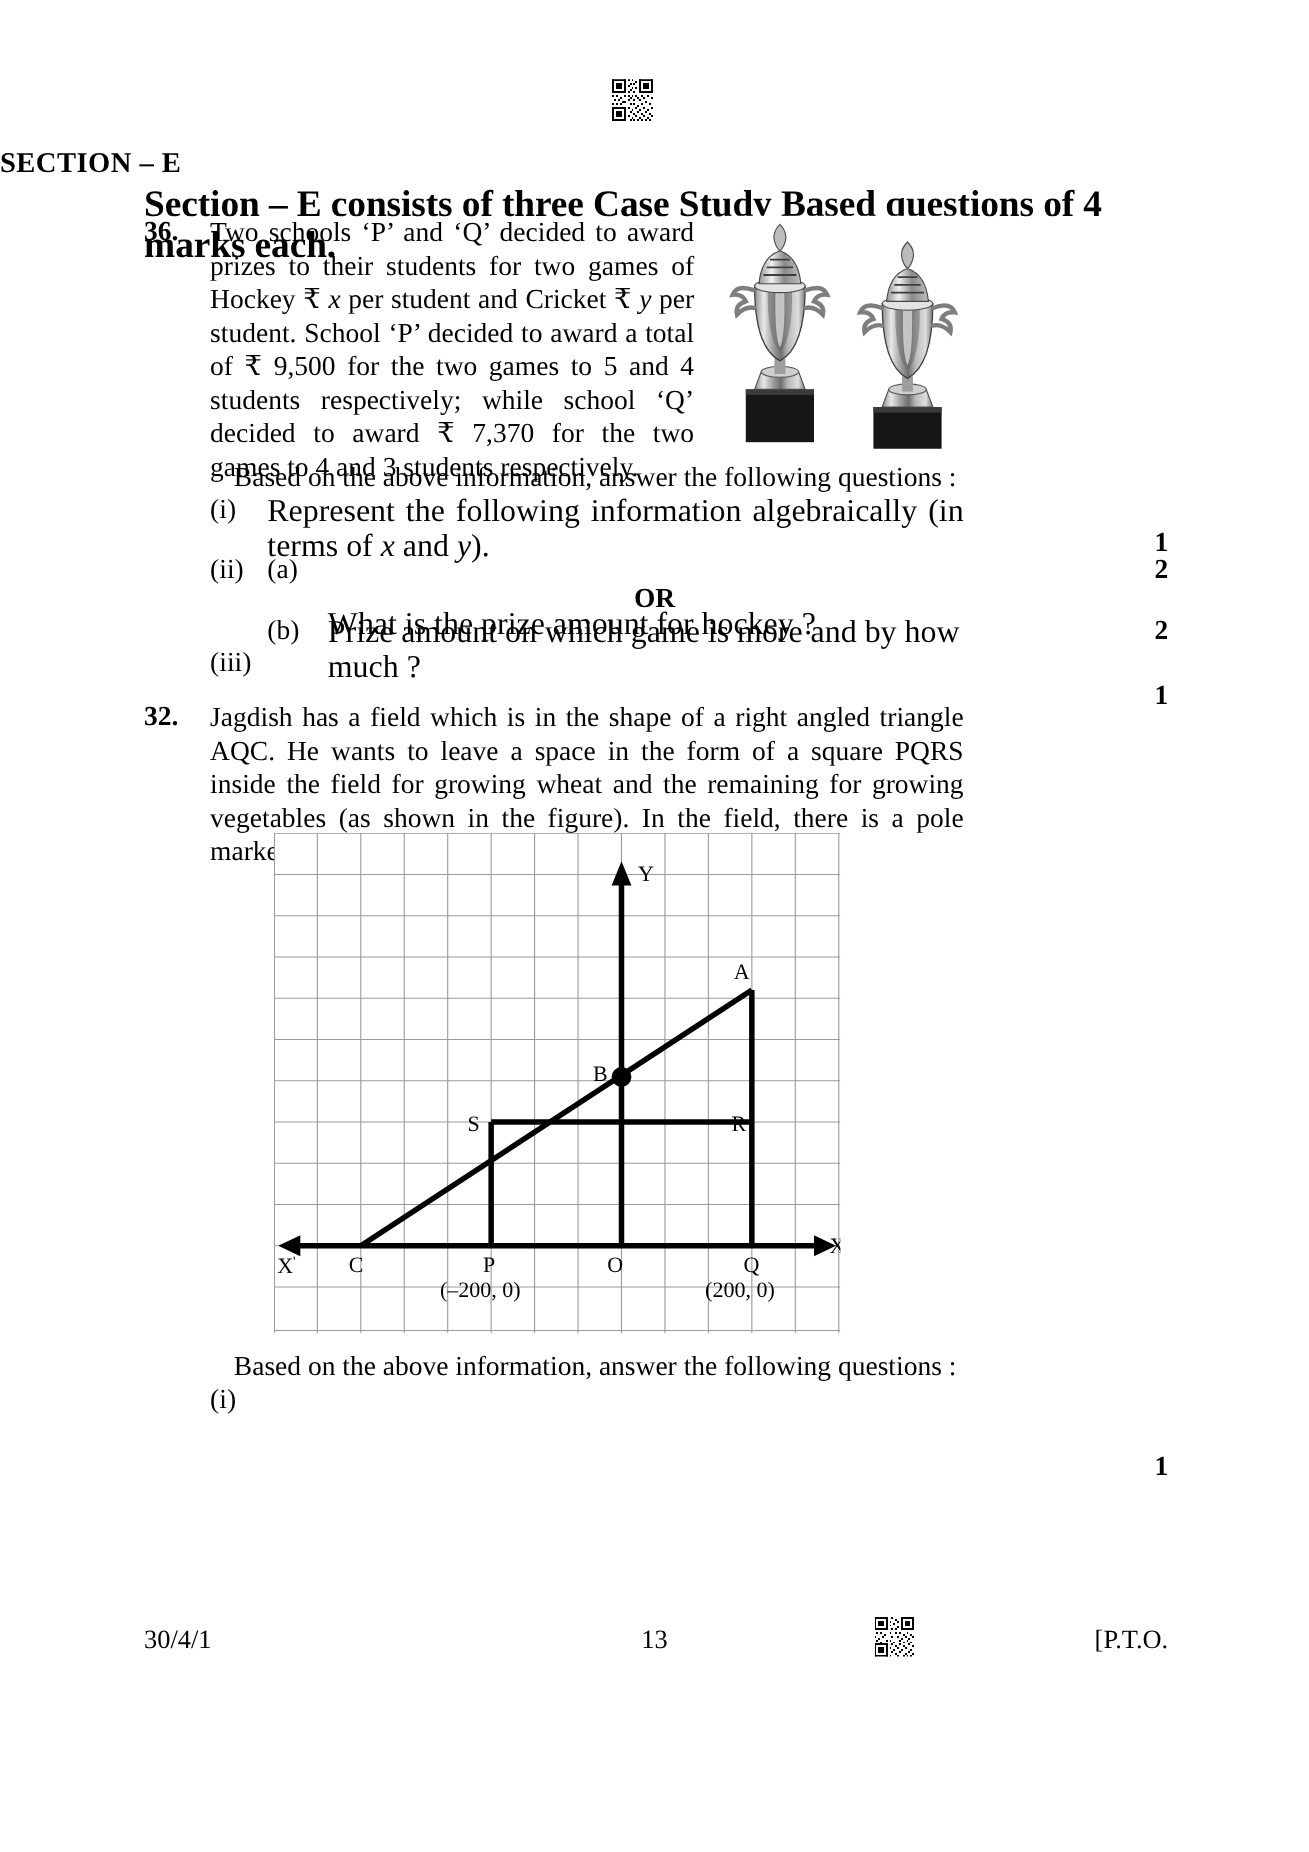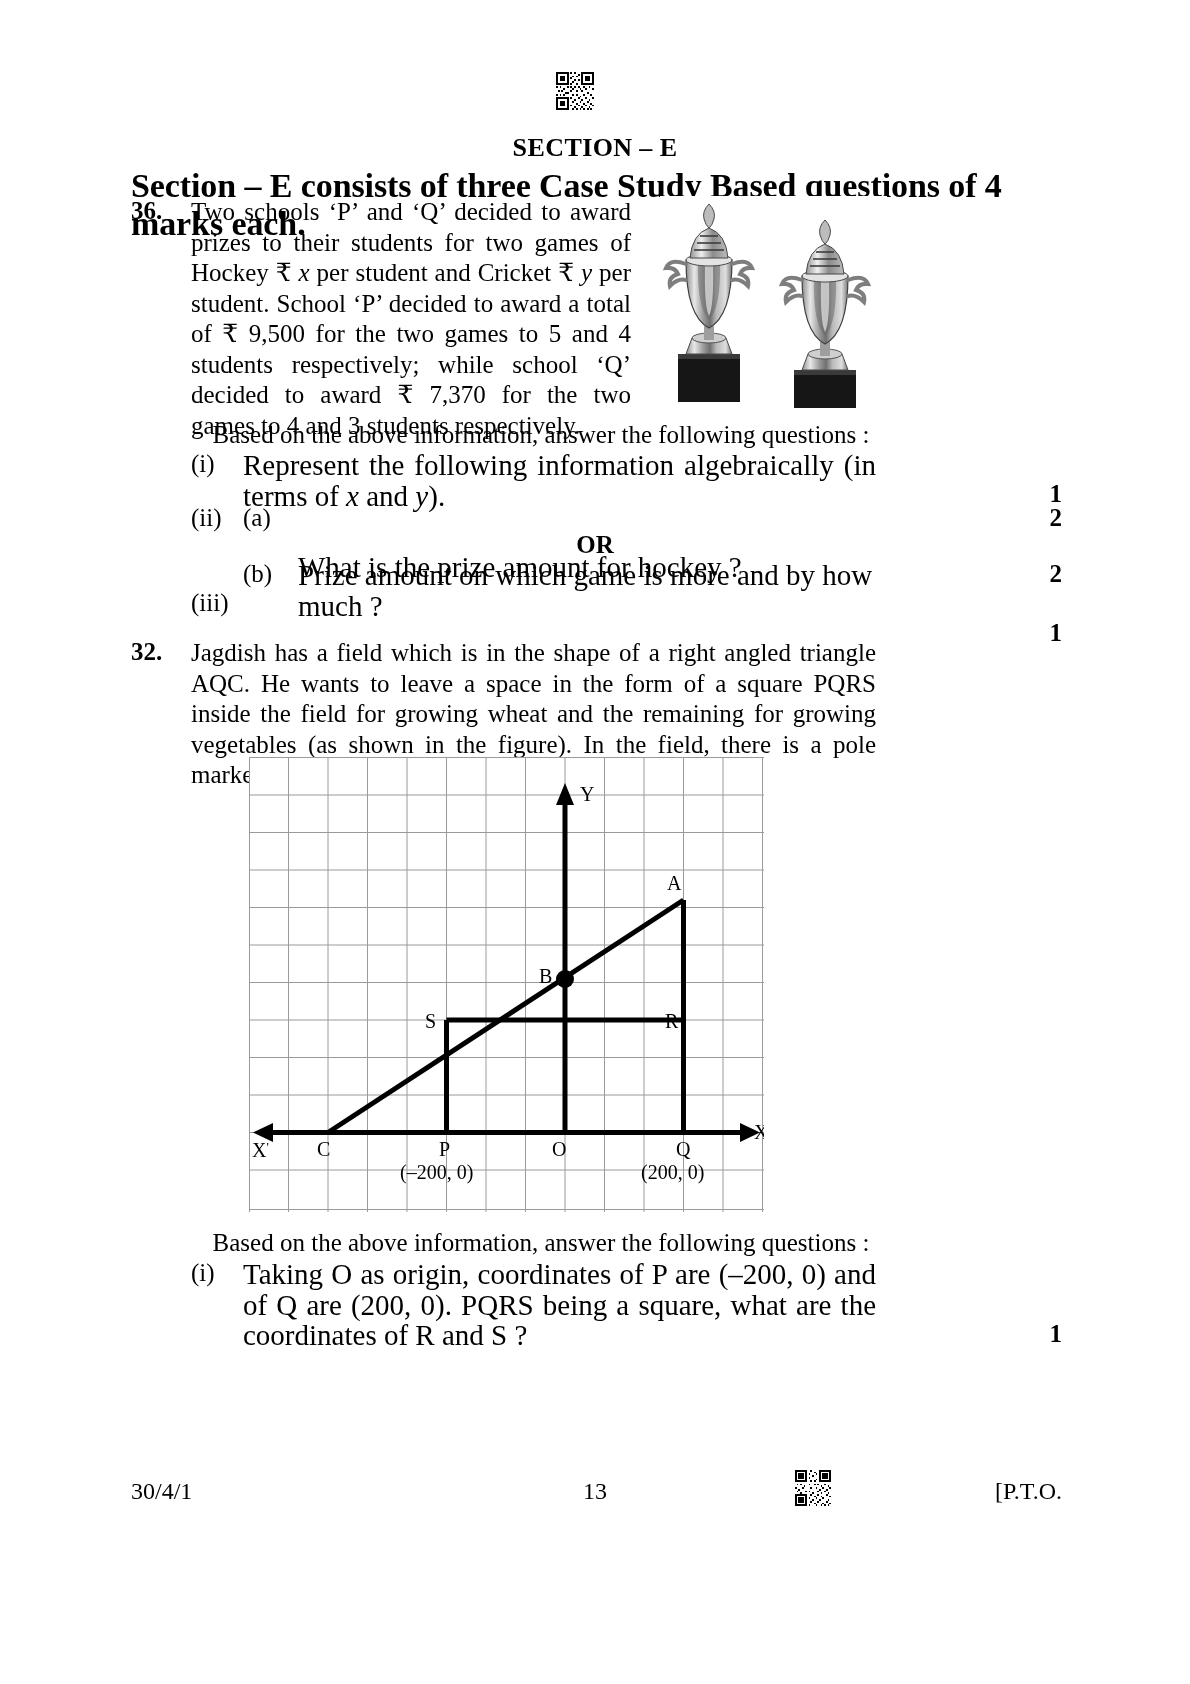--- a/index.html
+++ b/index.html
@@ -43,21 +43,21 @@
     width: 36px;
     height: 36px;
   }
 
   
   .section-title {
     position: absolute;
     left: 0;
     top: 133px;
     width: 1190px;
-    text-align: center;
+    text-align: left;
     font-weight: bold;
     font-size: 26px;
     letter-spacing: .4px;
   }
   .section-sub {
     position: absolute;
     left: 131px;
     top: 167px;
     width: 930px;
     font-weight: bold;
@@ -382,21 +382,20 @@
         <text x="176" y="271">S</text>
         <text x="151" y="422">(–200, 0)</text>
         <text x="392" y="422">(200, 0)</text>
       </g>
     </svg>
   </div>
 
   <div class="qbody nojust" style="left:191px; top:1228px; width:700px;">Based on the above information, answer the following questions :</div>
 
   <div class="rlabel" style="left:191px; top:1259px;">(i)</div>
-  <div class="romanrow" style="left:243px; top:1259px; width:633px; text-align:justify;">Taking O as origin, coordinates of P are (–200, 0) and of Q are (200, 0). PQRS being a square, what are the coordinates of R and S ?</div>
   <div class="marks" style="top:1320px;">1</div>
 
   <div class="foot foot-code">30/4/1</div>
   <div class="foot foot-page">13</div>
   <div class="foot foot-pto">[P.T.O.</div>
 
   <svg class="qr qr-foot" viewBox="0 0 21 21" shape-rendering="crispEdges" aria-hidden="true">
     <rect width="21" height="21" fill="#ffffff"></rect>
     <g fill="#000000">
       <rect x="0" y="0" width="7" height="1"></rect>

